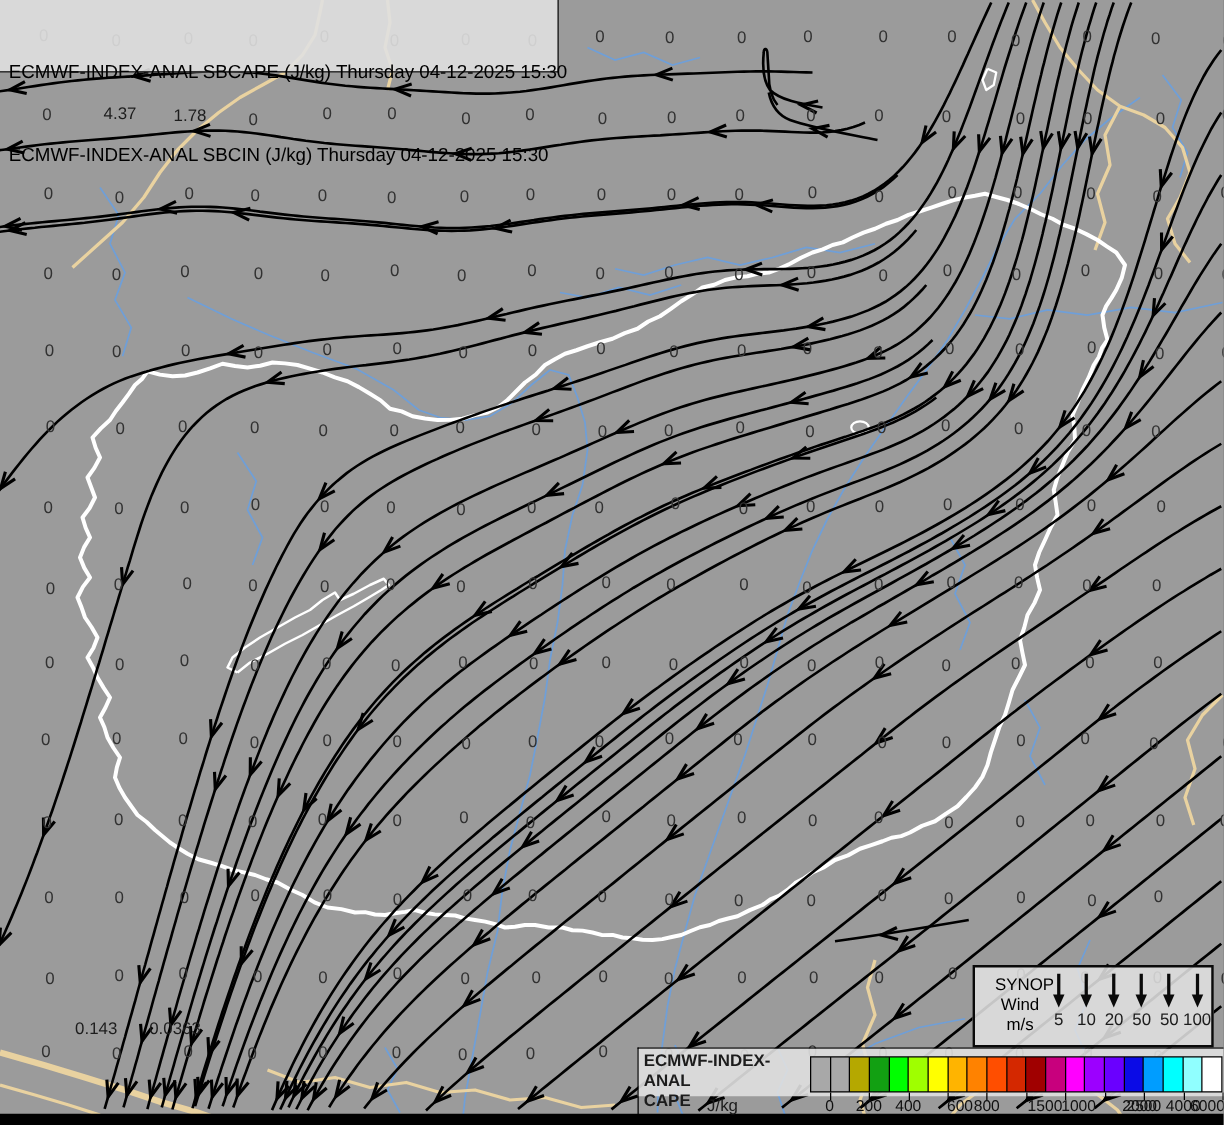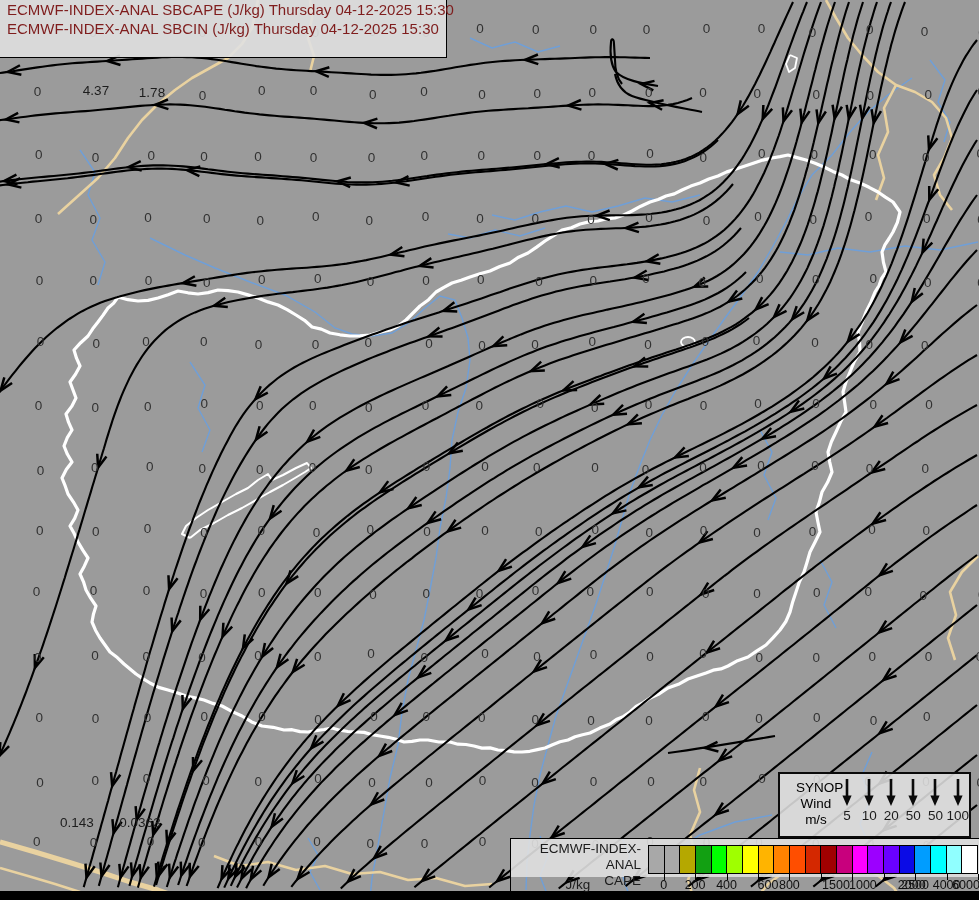--- a/index.html
+++ b/index.html
@@ -4,34 +4,34 @@
 <style>
   html,body{margin:0;padding:0;background:#666;}
   #stage{position:relative;width:979px;height:900px;overflow:hidden;
          font-family:"Liberation Sans",sans-serif;background:#9b9b9b;}
   #map-svg{position:absolute;left:0;top:0;z-index:1;}
   #bottom-frame{position:absolute;left:0;top:891px;width:979px;height:9px;background:#000;z-index:5;}
   
   #header-box{position:absolute;left:0;top:0;width:447px;height:58px;z-index:10;
      background:rgba(224,224,224,0.9);border-right:1px solid #000;border-bottom:1px solid #000;
      padding:1px 0 0 7px;box-sizing:border-box;}
-  .hline{font-size:15px;line-height:18.7px;color:#7f1d1d;white-space:nowrap;}
+  .hline{font-size:15px;line-height:18.7px;color:#000000;white-space:nowrap;margin-top:48px;}
   
   #wind-legend{position:absolute;left:778px;top:772px;width:193px;height:66px;z-index:10;
      background:rgba(224,224,224,0.88);border:2px solid #0a0a0a;box-sizing:border-box;display:flex;}
   #wind-titles{width:56px;text-align:center;padding-top:6px;}
   #wind-titles div{font-size:13.5px;line-height:16px;color:#000000;padding-left:16px;}
   #wind-cells{flex:1;display:flex;padding-top:3px;}
   .wcell{flex:1;display:flex;flex-direction:column;align-items:center;}
   .wspeed{font-size:13.5px;color:#1c1c1c;margin-top:1px;}
   
   #cape-legend{position:absolute;left:510px;top:838px;width:469px;height:55px;z-index:10;
      border-left:1px solid #000;border-top:1px solid #000;box-sizing:border-box;}
   #cape-bg{position:absolute;left:0;top:0;width:100%;height:38px;background:rgba(224,224,224,0.9);}
-  #cape-titles{position:absolute;left:4px;top:2px;width:126px;text-align:right;}
+  #cape-titles{position:absolute;left:4px;top:2px;width:126px;text-align:left;font-weight:bold;}
   #cape-titles .ct{font-size:13.5px;line-height:16px;color:#1c1c1c;}
   #cape-unit{position:absolute;left:4px;top:38px;width:126px;text-align:center;
      font-size:13.5px;color:#1c1c1c;}
   #cape-bar{position:absolute;left:137px;top:6px;width:330px;height:29px;background:#000;
      display:flex;padding:1px;box-sizing:border-box;}
   .swatch{flex:1;margin-right:1px;}
   .swatch:last-child{margin-right:0;}
   .ctick{position:absolute;top:35px;width:1px;height:6px;background:#000;}
   .clabel{position:absolute;top:39px;font-size:12.5px;color:#101010;transform:translateX(-50%);
      white-space:nowrap;}

